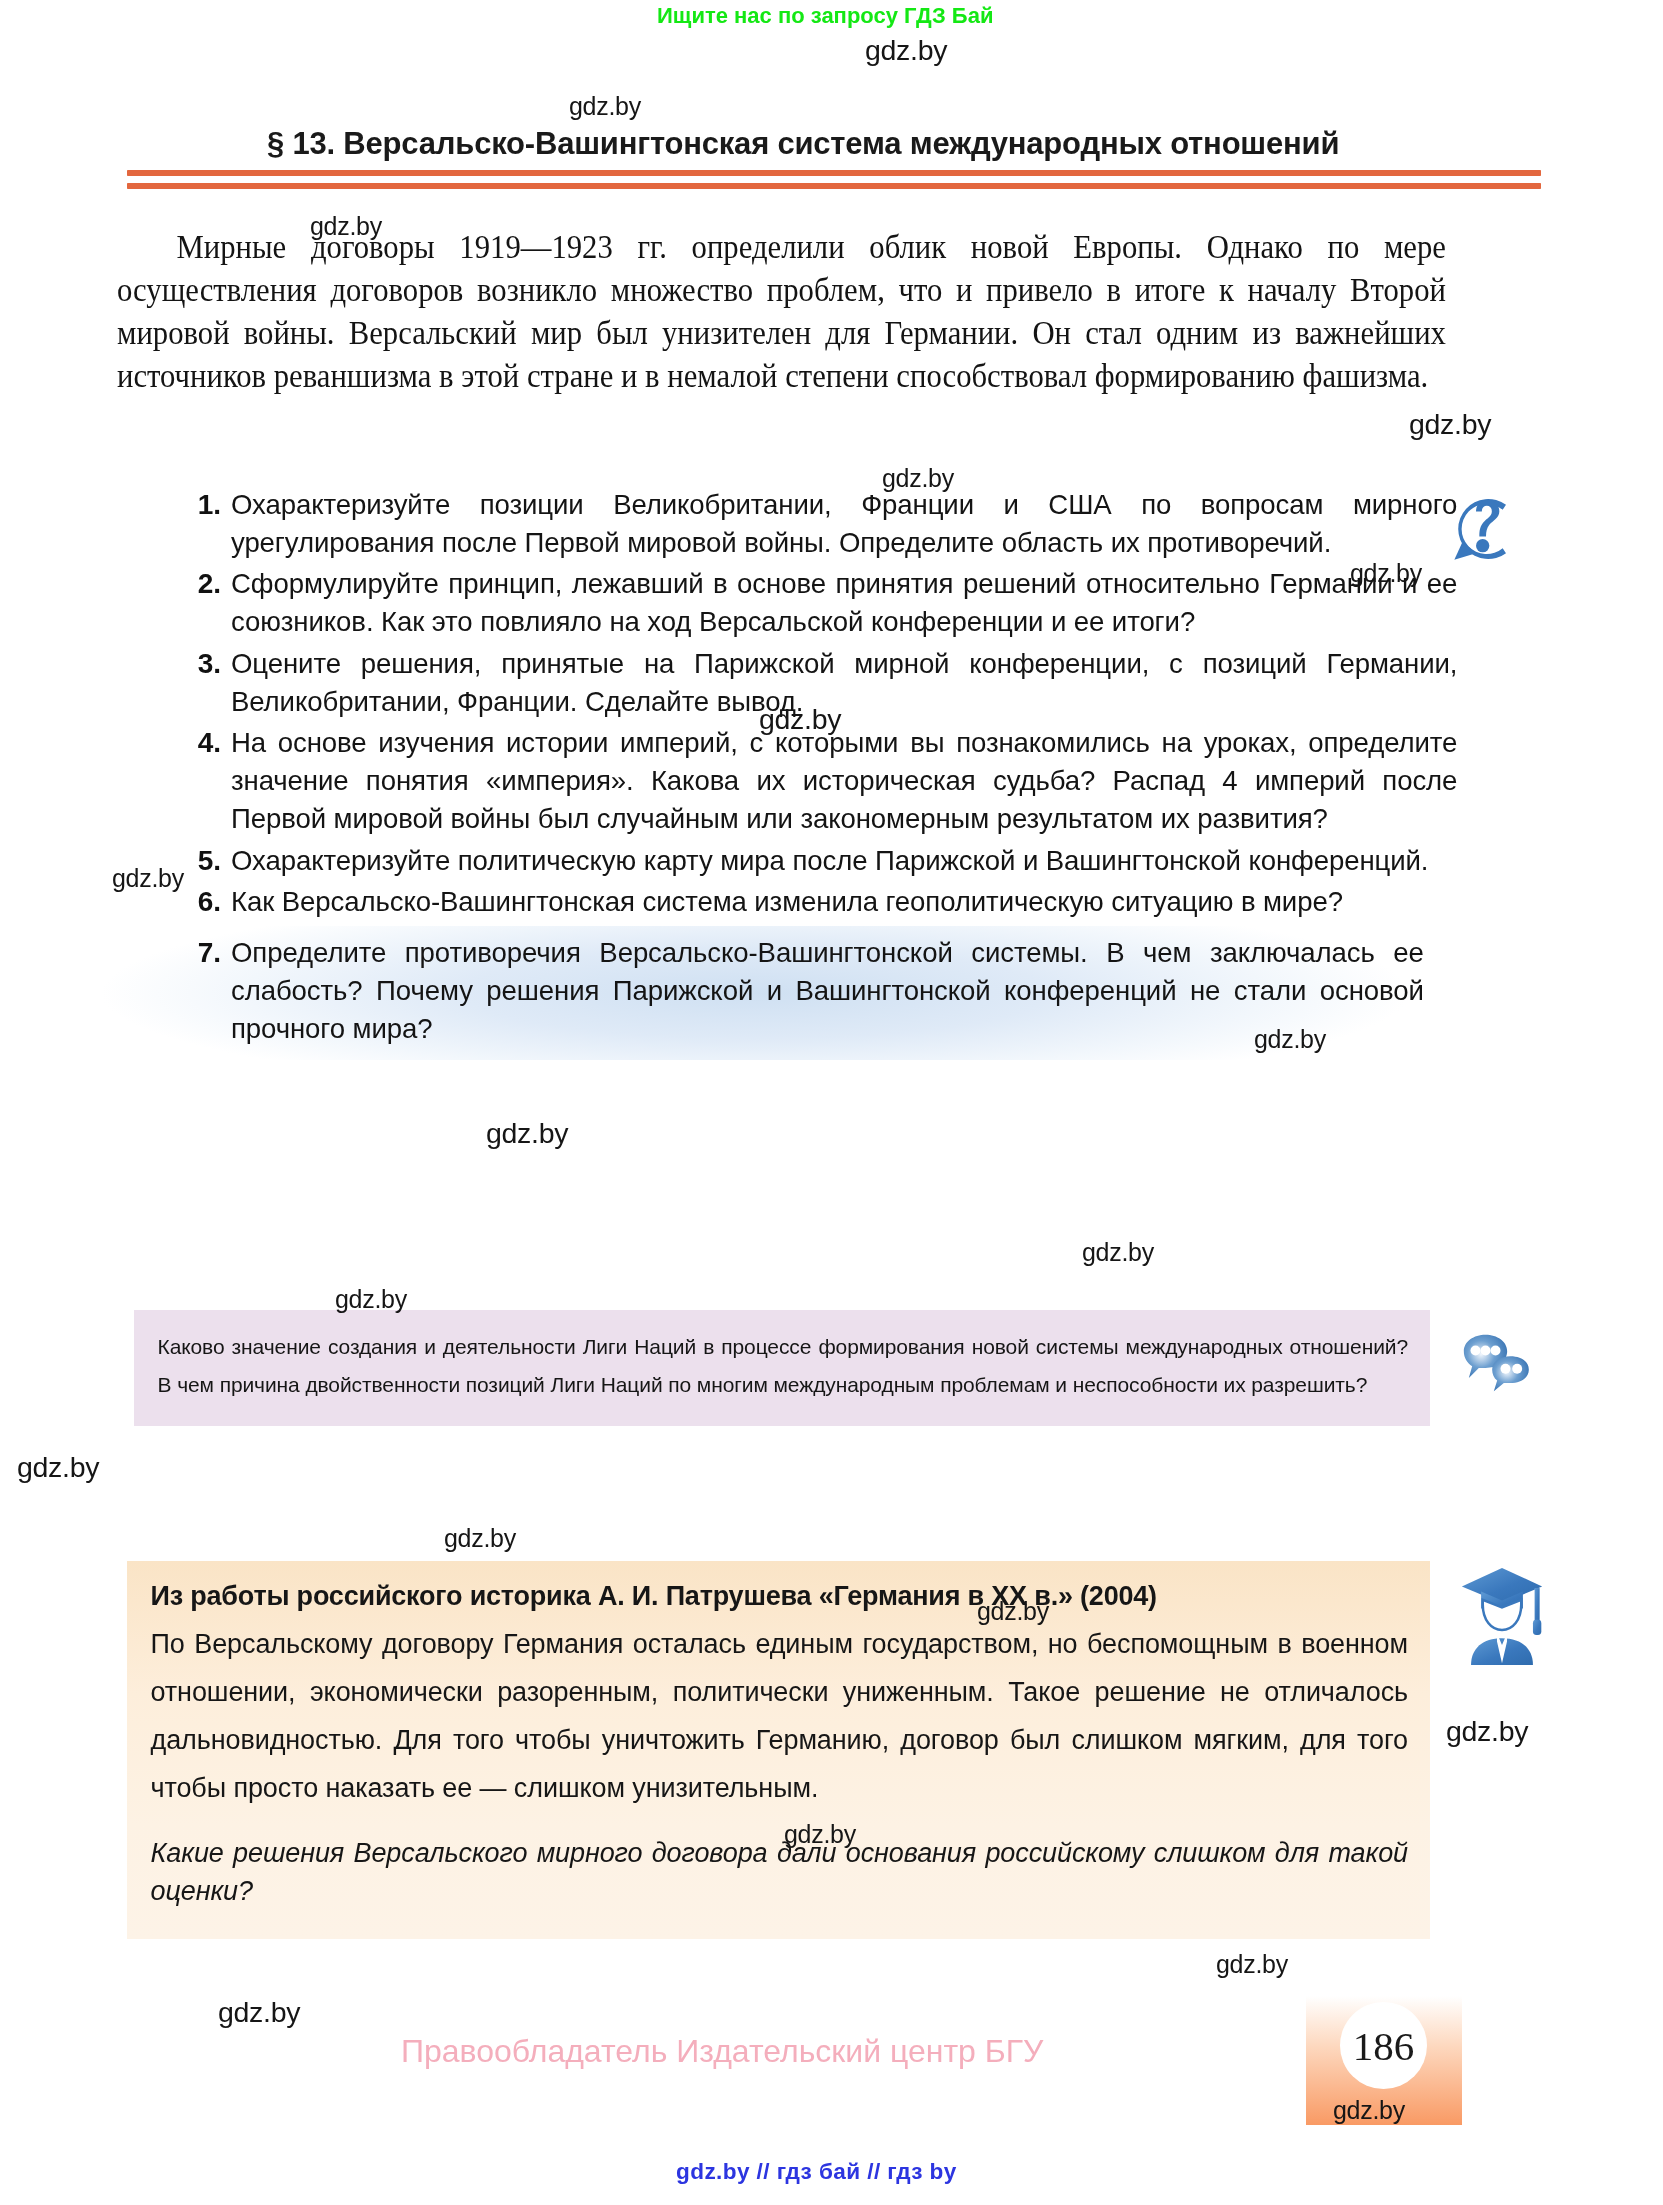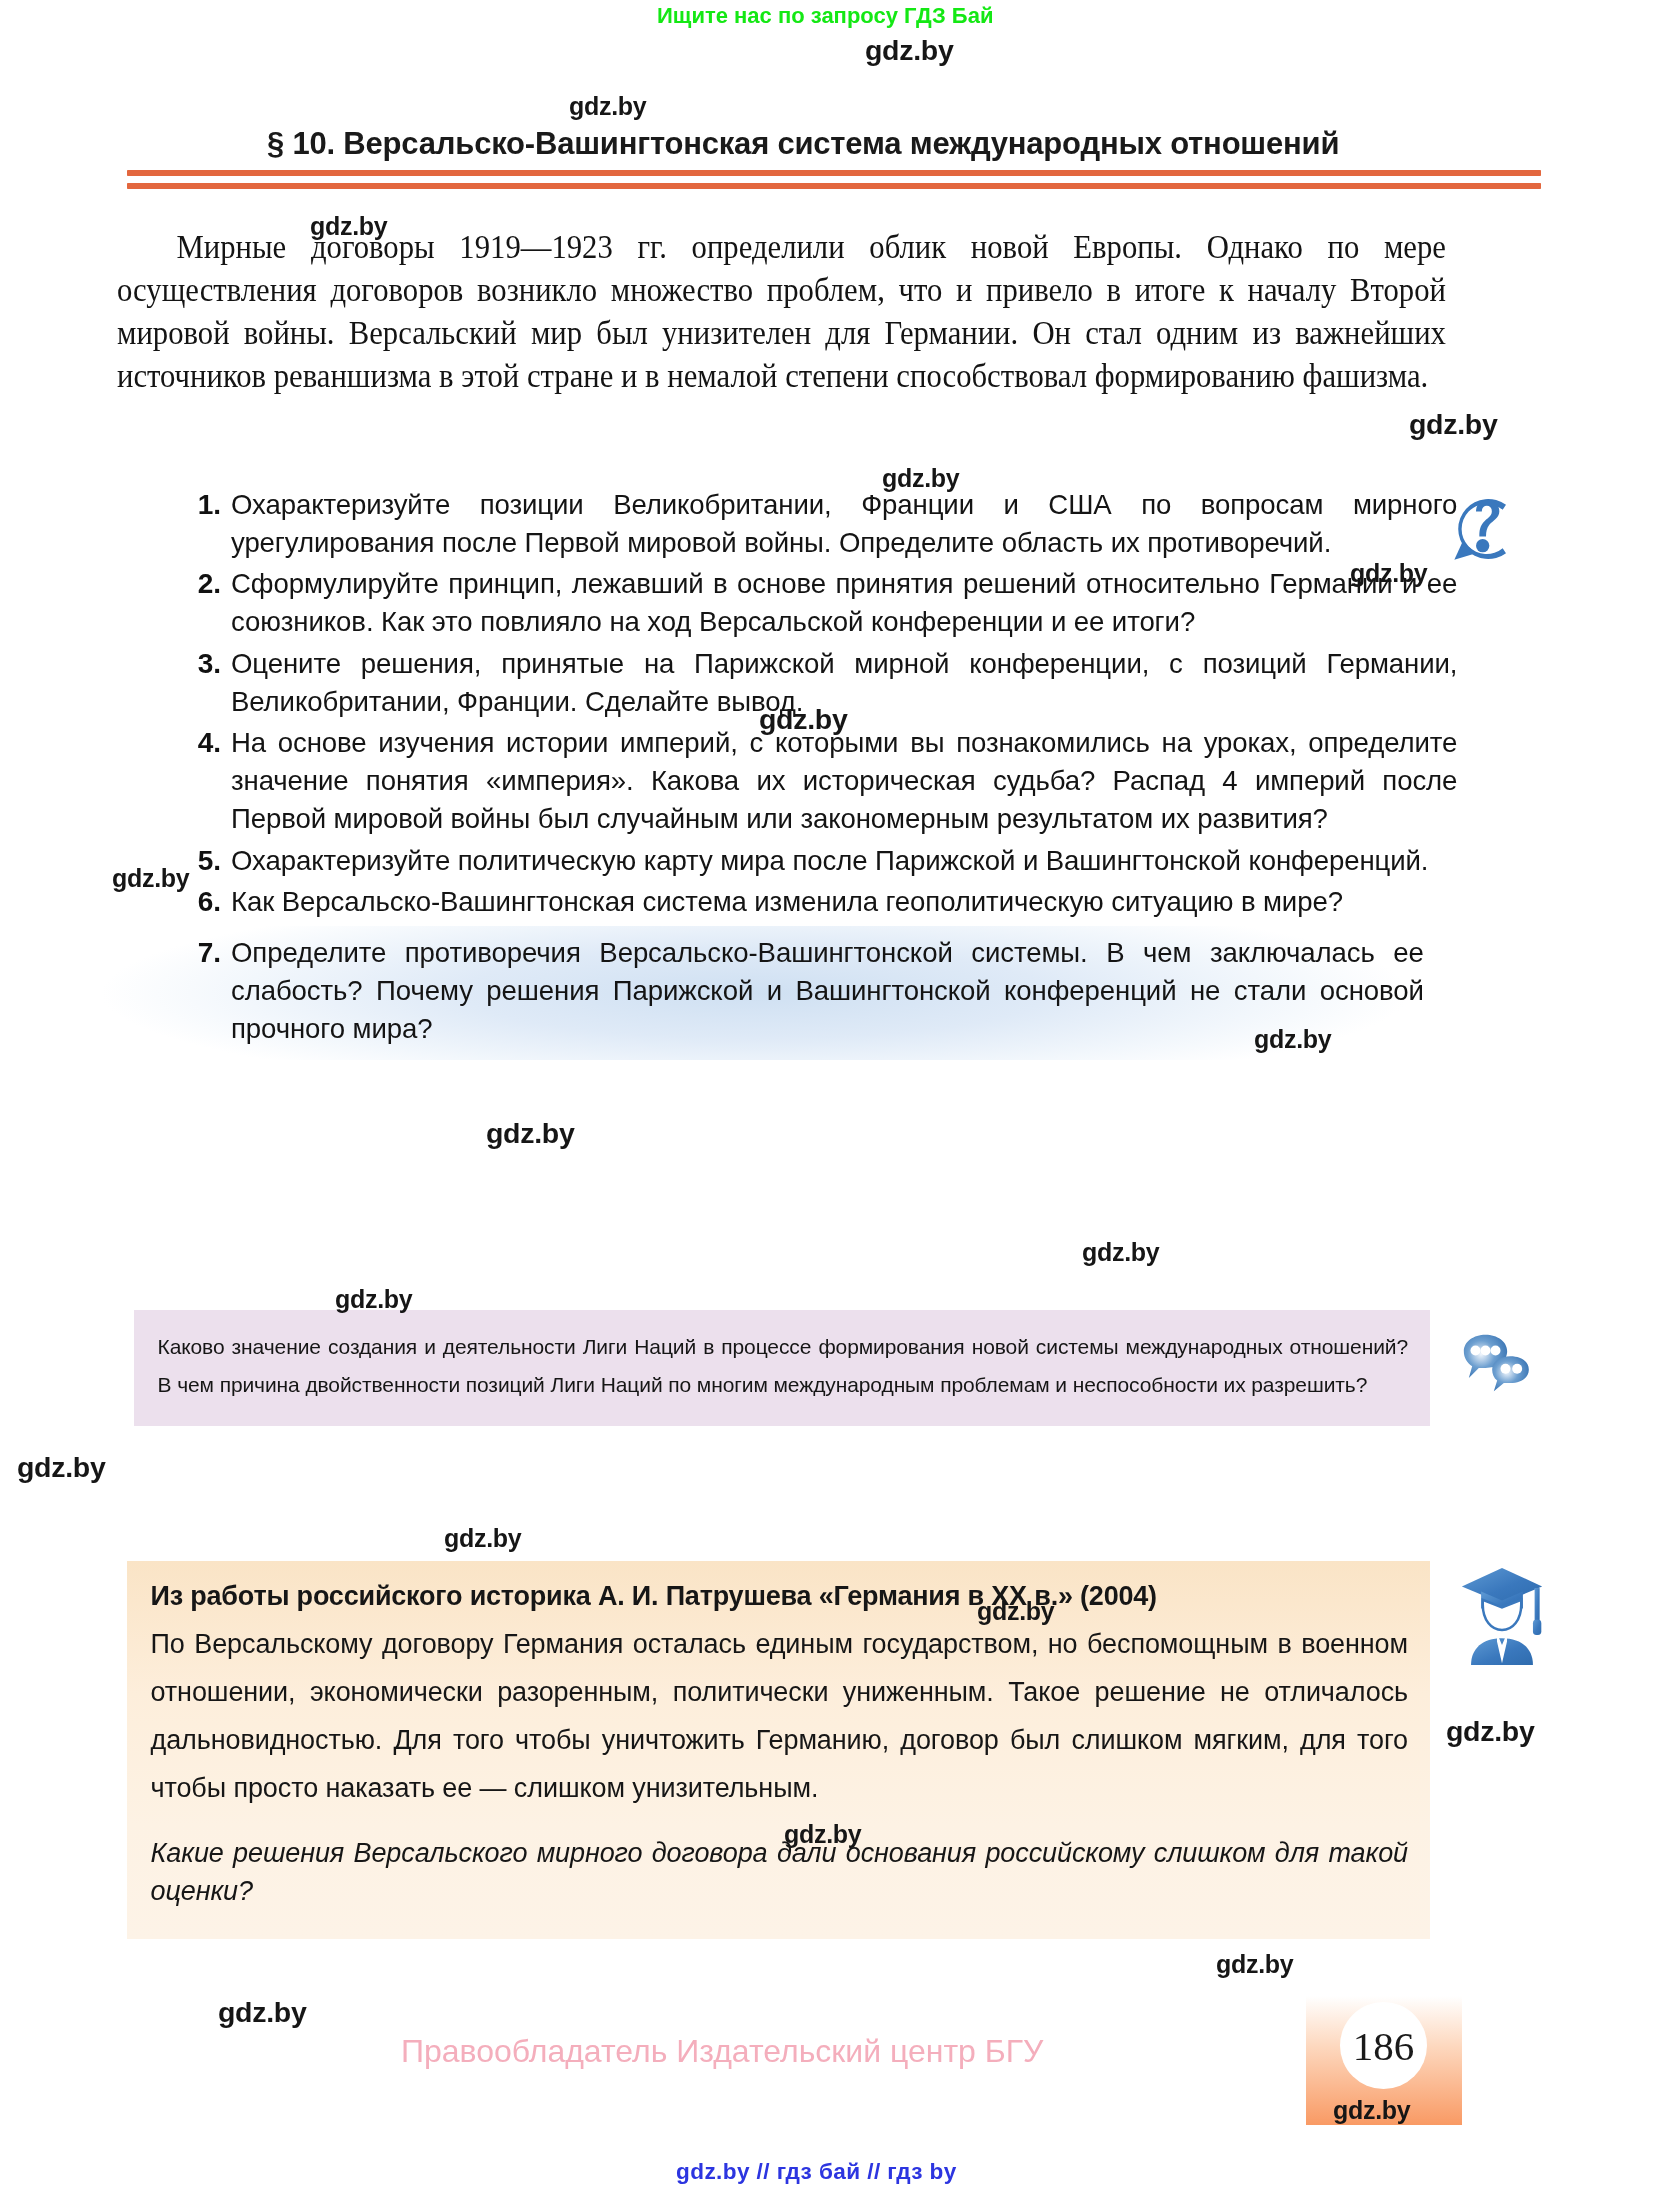--- a/index.html
+++ b/index.html
@@ -15,21 +15,20 @@
   
   .wm{
     position:absolute;
     font-family:"Liberation Sans", sans-serif;
     color:#161616;
     font-size:25px;
     letter-spacing:-0.3px;
     white-space:nowrap;
     z-index:40;
     pointer-events:none;
-    font-weight:bold;
   }
   .wm-top{
     color:#14e814;
     font-weight:bold;
     font-size:22px;
     letter-spacing:0px;
   }
   .wm-big{font-size:28.5px;}
   .wm-bottom{
     color:#2c35e0;
@@ -200,21 +199,21 @@
     color:#1a1a1a;
   }
 </style>
 </head>
 <body>
 
 <div class="page">
 
   <div class="wm wm-top" style="left:657px;top:3.4px;">Ищите нас по запросу ГДЗ Бай</div>
 
-  <div class="section-title">§ 10. Версальско-Вашингтонская система международных отношений</div>
+  <div class="section-title">§ 13. Версальско-Вашингтонская система международных отношений</div>
 
   <div class="rules">
     <div class="rule"></div>
     <div class="rule"></div>
   </div>
 
   <div class="intro">Мирные договоры 1919—1923 гг. определили облик новой Европы. Однако по мере осуществления договоров возникло множество проблем, что и привело в итоге к началу Второй мировой войны. Версальский мир был унизителен для Германии. Он стал одним из важнейших источников реваншизма в этой стране и в немалой степени способствовал формированию фашизма.</div>
 
   <div class="qlist">
 

